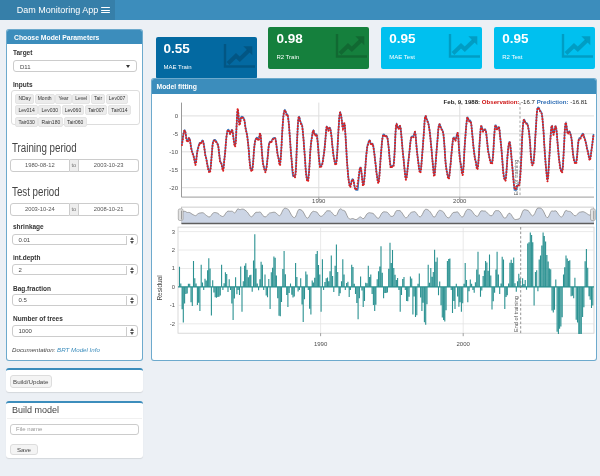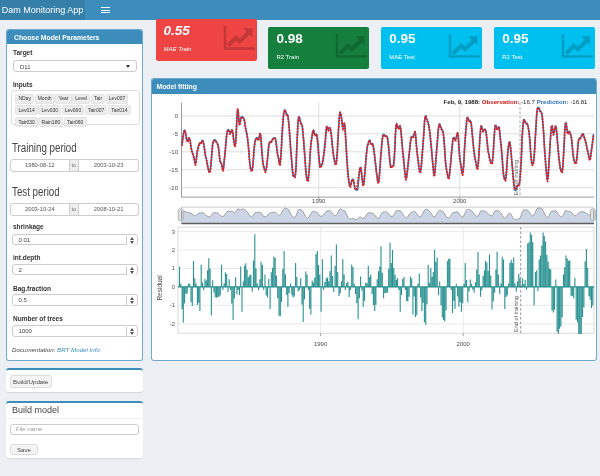--- a/index.html
+++ b/index.html
@@ -1,20 +1,20 @@
 <!DOCTYPE html>
 <html><head>
 <meta charset="utf-8">
 <style>
 * { margin:0; padding:0; box-sizing:border-box; }
 html,body { width:600px; height:476px; background:#ecf0f5; font-family:"Liberation Sans", sans-serif; overflow:hidden; }
 .abs { position:absolute; }
 
 #hdr { position:absolute; left:0; top:0; width:600px; height:20px; background:#3c8dbc; }
-#logo { position:absolute; left:0; top:0; width:85px; height:20px; background:#367fa9; color:#fff; font-size:9px; line-height:20px; text-align:center; }
+#logo { position:absolute; left:0; top:0; width:115px; height:20px; background:#367fa9; color:#fff; font-size:9px; line-height:20px; text-align:center; }
 .hb { position:absolute; width:8.5px; height:1.2px; background:#fff; left:101px; border-radius:1px; }
 
 .box { position:absolute; background:#fff; border:1px solid rgba(60,141,188,0.75); border-radius:3px; }
 .boxt { position:absolute; background:#fff; border-top:2.5px solid #3c8dbc; border-radius:3px; box-shadow:0 1px 1px rgba(0,0,0,0.1); }
 .bhead { background:#3c8dbc; color:#fff; font-size:6.8px; font-weight:bold; padding:4px 0 0 7px; height:14.5px; border-radius:2px 2px 0 0; }
 .lbl { position:absolute; font-size:6.5px; font-weight:bold; color:#333; left:13px; }
 .inp { position:absolute; background:#fff; border:1px solid #ccc; border-radius:3px; font-size:6px; color:#555; }
 .h3 { position:absolute; font-size:12.5px; color:#444; left:12px; font-weight:normal; transform:scaleX(0.78); transform-origin:left; white-space:nowrap; }
 .dtxt { font-size:5.8px; color:#555; text-align:center; }
 .vb { position:absolute; width:101px; height:41.5px; border-radius:2px; color:#fff; }
@@ -70,21 +70,21 @@
 
 <div class="boxt" style="left:6px; top:368px; width:137.3px; height:23.5px;"></div>
 <div class="btn" style="left:10px; top:374.5px; width:41.5px; height:13px; line-height:12px;">Build/Update</div>
 
 <div class="boxt" style="left:6px; top:400.5px; width:137.3px; height:57.5px;"></div>
 <div class="abs" style="left:12px; top:404.5px; font-size:9px; color:#444;">Build model</div>
 <div class="abs" style="left:7px; top:417.8px; width:135px; border-top:1px solid #f0f0f0;"></div>
 <div class="inp" style="left:10px; top:424px; width:129px; height:10.5px; line-height:9.5px; padding-left:5px; color:#999;">File name</div>
 <div class="btn" style="left:10px; top:443.5px; width:28px; height:11px; line-height:10px;">Save</div>
 
-<div class="vb" style="left:155.5px; top:19px; background:#ef4444;font-style:italic;">
+<div class="vb" style="left:155.5px; top:37px; background:#0369a1;">
 <div class="num">0.55</div>
     <div class="cap">MAE Train</div>
     <svg width="34" height="28" viewBox="0 0 34 28">
 <path d="M3 2 V24.5 H33" stroke="rgba(0,0,0,0.18)" stroke-width="2.4" fill="none"></path>
 <path d="M6 21.5 L14 13.8 L17.8 17.3 L26.3 9" stroke="rgba(0,0,0,0.18)" stroke-width="4" fill="none"></path>
 <path d="M21.3 4.2 L30.3 4.2 L30.3 13.2 Z" fill="rgba(0,0,0,0.18)"></path>
 </svg>
   </div>
 <div class="vb" style="left:268.4px; top:27px; background:#15803d;">
 <div class="num">0.98</div>

